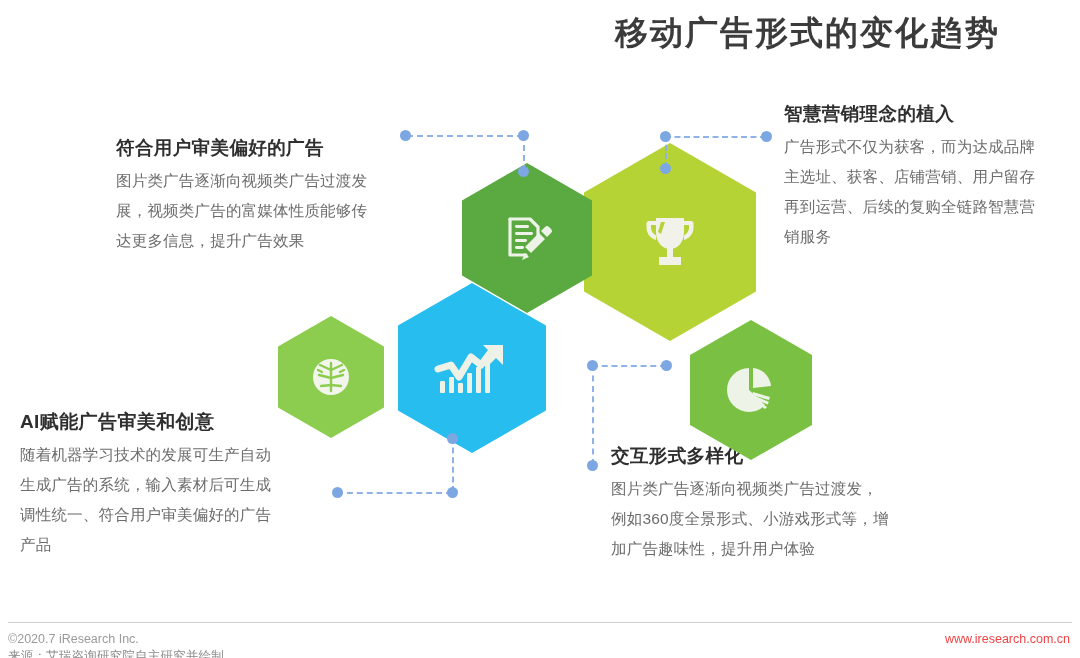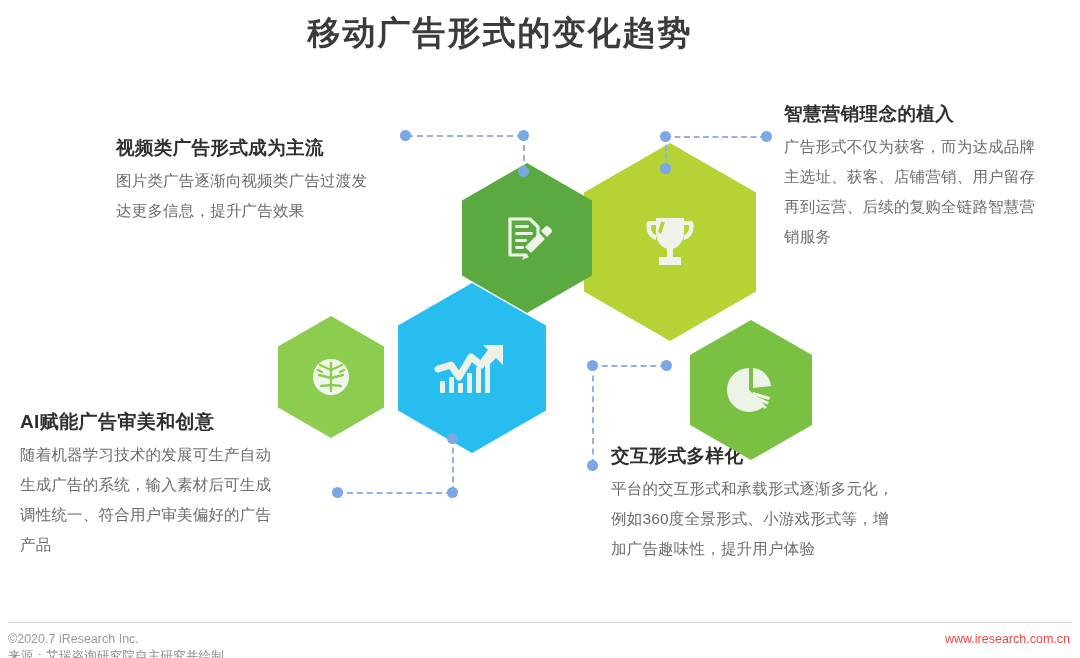--- a/index.html
+++ b/index.html
@@ -19,21 +19,21 @@
     background: #ffffff;
     overflow: hidden;
   }
 
   
   .page-title {
     position: absolute;
     left: 0;
     top: 8px;
     width: 1000px;
-    text-align: center;
+    text-align: right;
     font-size: 33px;
     font-weight: bold;
     color: #3b3b3b;
     letter-spacing: 2px;
     line-height: 50px;
   }
 
   
   .block { position: absolute; }
   .block .heading {
@@ -248,23 +248,24 @@
         <g fill="#eef3e8">
           <path d="M30 30 l17 5 l-1 3 l-17 -5 z"></path>
           <path d="M30 33 l16 7 l-1.5 2.5 l-15.5 -7 z"></path>
           <path d="M30 36 l14 9 l-2 2 l-13 -9 z"></path>
         </g>
       </svg>
     </span>
   </div>
 
   <div class="block" id="block-video">
-    <div class="heading">视频类广告形式成为主流</div>
+    <div class="heading">符合用户审美偏好的广告</div>
     <div class="body">
       <div>图片类广告逐渐向视频类广告过渡发</div>
+      <div>展，视频类广告的富媒体性质能够传</div>
       <div>达更多信息，提升广告效果</div>
     </div>
   </div>
 
   <div class="block" id="block-smart">
     <div class="heading">智慧营销理念的植入</div>
     <div class="body">
       <div>广告形式不仅为获客，而为达成品牌</div>
       <div>主选址、获客、店铺营销、用户留存</div>
       <div>再到运营、后续的复购全链路智慧营</div>
@@ -278,21 +279,21 @@
       <div>随着机器学习技术的发展可生产自动</div>
       <div>生成广告的系统，输入素材后可生成</div>
       <div>调性统一、符合用户审美偏好的广告</div>
       <div>产品</div>
     </div>
   </div>
 
   <div class="block" id="block-interact">
     <div class="heading">交互形式多样化</div>
     <div class="body">
-      <div>平台的交互形式和承载形式逐渐多元化，</div>
+      <div>图片类广告逐渐向视频类广告过渡发，</div>
       <div>例如360度全景形式、小游戏形式等，增</div>
       <div>加广告趣味性，提升用户体验</div>
     </div>
   </div>
 
   <div class="source-line">来源：艾瑞咨询研究院自主研究并绘制。</div>
   <div class="rule"></div>
   <div class="copyright">©2020.7 iResearch Inc.</div>
   <div class="website">www.iresearch.com.cn</div>
 

